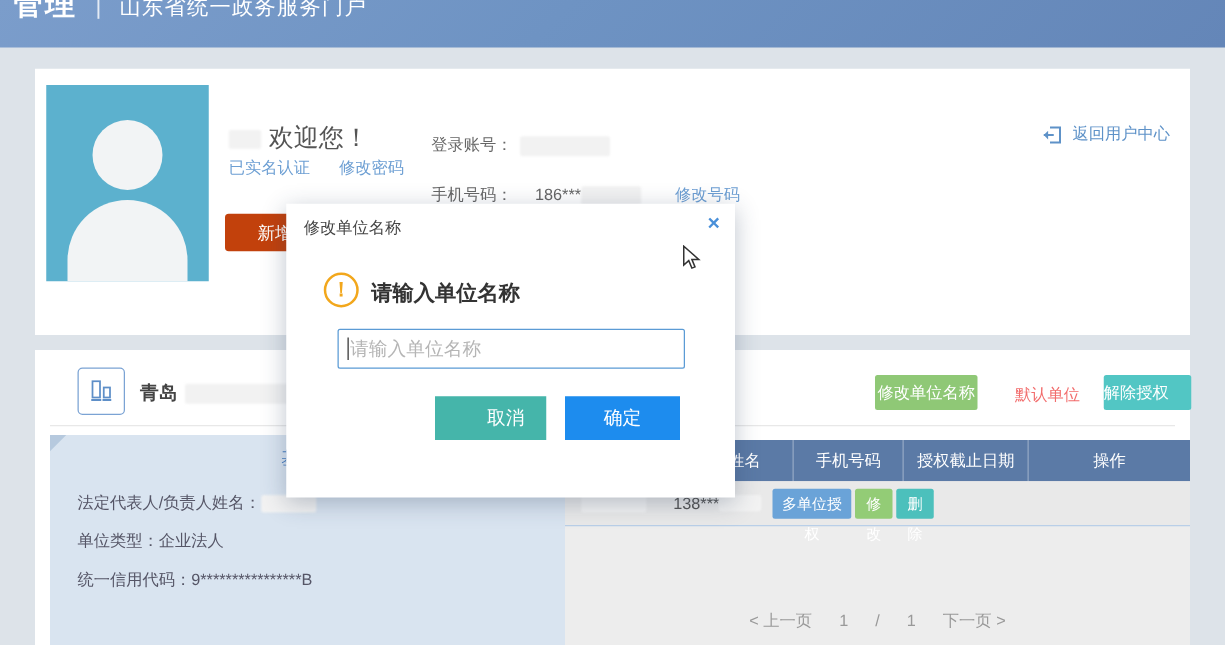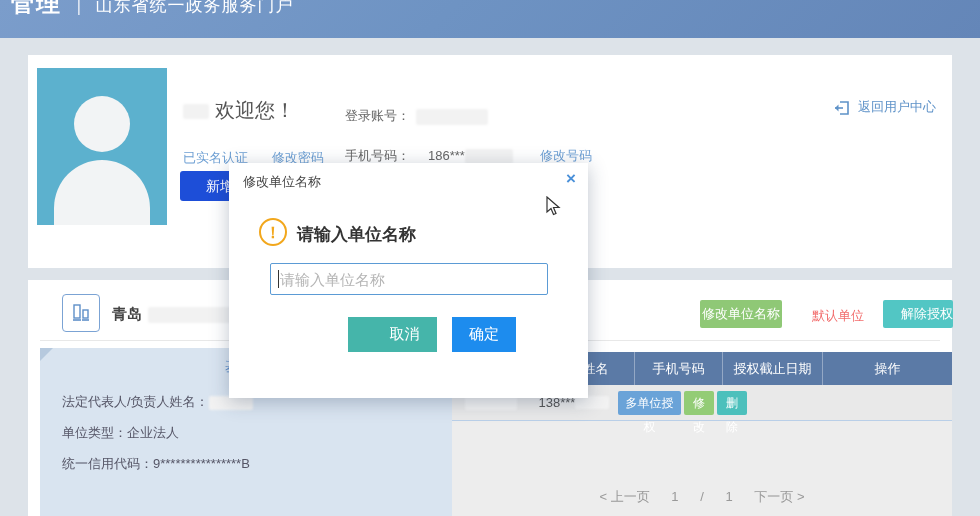--- a/index.html
+++ b/index.html
@@ -26,26 +26,26 @@
   .top-card    { left:28px; top:55px;  width:924px; height:213px; }
   .bottom-card { left:28px; top:280px; width:924px; height:236px; }
 
   
   .avatar { position:absolute; left:9px; top:13px; width:130px; height:157px; background:#5cb1ce; overflow:hidden; }
   .avatar-head { position:absolute; left:37px; top:28px; width:56px; height:56px; border-radius:50%; background:#f2f4f5; }
   .avatar-body { position:absolute; left:17px; top:92px; width:96px; height:70px; border-radius:48px 48px 0 0; background:#f2f4f5; }
 
   
   .welcome-row { position:absolute; left:155px; top:42px; font-size:20px; color:#555; }
-  .links-row   { position:absolute; left:155px; top:94px; font-size:13px; }
+  .links-row   { position:absolute; left:155px; top:70px; font-size:13px;font-family:Liberation Serif, serif; }
   .link { color:#6d9fd3; cursor:pointer; text-decoration:none; }
   .links-row .link { margin-right:20px; }
   .btn-add {
     position:absolute; left:152px; top:116px; width:80px; height:30px;
-    background:#1d4ed8; color:#fff; font-size:14px; border:none; border-radius:3px;
+    background:#c2410c; color:#fff; font-size:14px; border:none; border-radius:3px;
     text-align:center; line-height:30px; cursor:pointer;
   }
   .info-line { position:absolute; font-size:13px; color:#666; }
   .acct-row  { left:317px; top:52px; }
   .phone-row { left:317px; top:92px; }
   .phone-masked { margin-left:18px; }
   .change-phone { position:absolute; left:512px; top:92px; font-size:13px; }
   .return-row { position:absolute; right:16px; top:43px; font-size:13px; color:#5e92c8; cursor:pointer; display:flex; align-items:center; gap:7px; }
 
   .redact { display:inline-block; background:#f2f2f2; border-radius:2px; filter:blur(1px); vertical-align:middle; }
@@ -66,21 +66,21 @@
   .unit-name { position:absolute; left:84px; top:25px; font-size:15px; font-weight:bold; color:#444; white-space:nowrap; }
   .btn-green {
     position:absolute; left:672px; top:20px; width:82px; height:28px;
     background:#8fc876; color:#fff; font-size:13px; border:none; border-radius:2px;
     line-height:28px; text-align:center; cursor:pointer;
   }
   .default-unit { position:absolute; left:784px; top:27px; font-size:13px; color:#f26d6d; cursor:pointer; }
   .btn-teal {
     position:absolute; left:855px; top:20px; width:70px; height:28px;
     background:#52c6c4; color:#fff; font-size:13px; border:none; border-radius:2px;
-    line-height:28px; text-align:right; cursor:pointer;
+    line-height:28px; text-align:left; cursor:pointer;
   }
   .unit-divider { position:absolute; left:12px; top:60px; width:900px; height:1px; background:#e8e8e8; }
 
   
   .info-panel { position:absolute; left:12px; top:68px; width:426px; height:168px; background:#d9e4f0; }
   .panel-fold { position:absolute; left:0; top:0; width:0; height:0;
     border-top:13px solid #b6c9de; border-right:13px solid transparent; }
   .panel-title { position:absolute; left:0; top:10px; width:100%; text-align:center; font-size:14px; color:#4a7fc1; }
   .panel-rows { position:absolute; left:22px; top:38px; font-size:13px; color:#556; line-height:31px; white-space:nowrap; }
 
@@ -119,21 +119,21 @@
     border:1px solid #5b9bd5; border-radius:2px; padding-left:9px;
     font-size:15px; color:#333; font-family:inherit; outline:none; background:#fff;
   }
   .modal-input::placeholder { color:#b5b5b5; }
   .caret { position:absolute; left:49px; top:107px; width:1px; height:18px; background:#333; }
   .btn-cancel {
     position:absolute; left:119px; top:154px; width:89px; height:35px;
     background:#45b5aa; color:#fff; font-size:15px; border:none; cursor:pointer;padding-left:24px;
   }
   .btn-confirm {
-    position:absolute; left:223px; top:154px; width:64px; height:35px;
+    position:absolute; left:223px; top:154px; width:92px; height:35px;
     background:#1d8cee; color:#fff; font-size:15px; border:none; cursor:pointer;
   }
 
   .cursor { position:absolute; left:546px; top:196px; z-index:20; }
 </style>
 </head>
 <body>
 
 <div class="topbar">
   <div class="topbar-inner">

